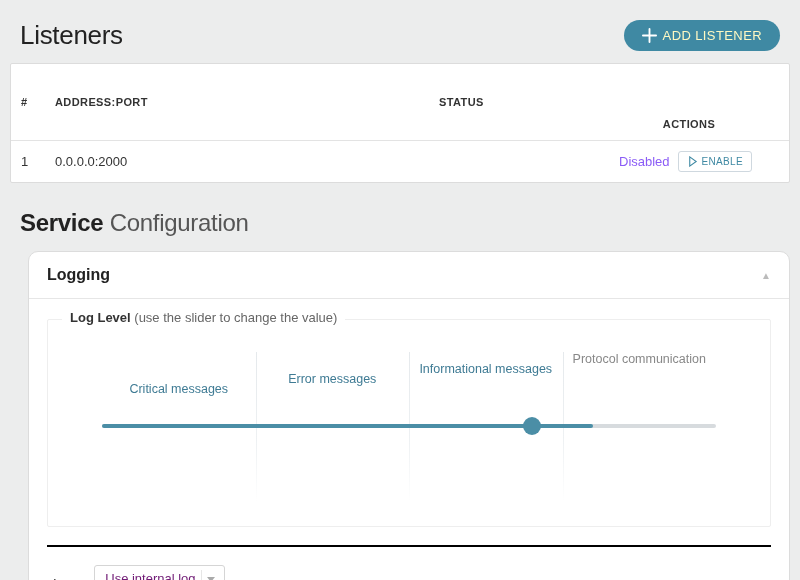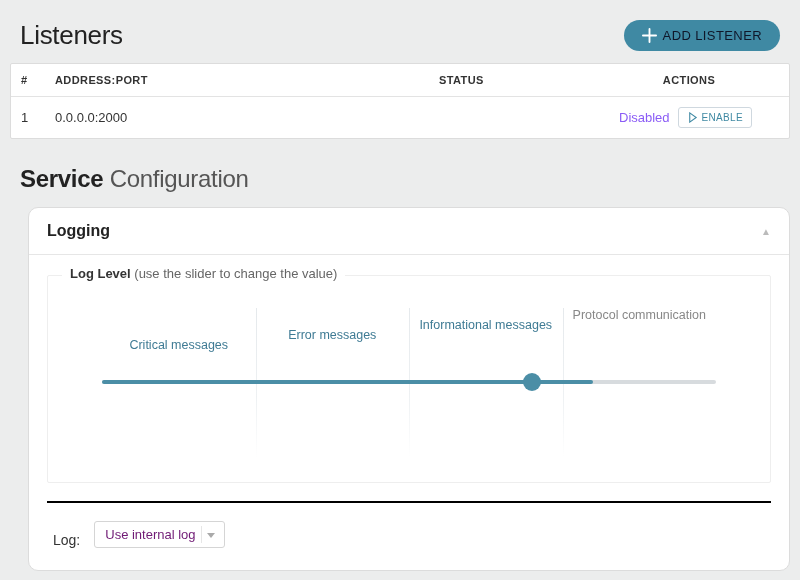--- a/index.html
+++ b/index.html
@@ -19,21 +19,21 @@
       padding: 6px 10px 12px 10px;
     }
     .h1 {
       font-size: 26px;
       font-weight: 400;
       color: #222;
       letter-spacing: -0.3px;
     }
     .btn-primary {
       background: #3f89a3;
-      color: #0f172a;
+      color: #fef9c3;
       border: none;
       border-radius: 18px;
       padding: 8px 18px;
       font-size: 13px;
       font-weight: 500;
       letter-spacing: 0.4px;
       display: inline-flex;
       align-items: center;
       gap: 6px;
       cursor: pointer;
@@ -56,21 +56,21 @@
       font-weight: 700;
       letter-spacing: 0.4px;
       color: #333;
       border-bottom: 1px solid #e3e3e3;
     }
     .col-num { width: 34px; }
     .col-addr { flex: 1; }
     .col-status { width: 160px; display:flex; align-items:center; gap:8px; }
     .col-actions { width: 180px; display:flex; justify-content:flex-end; gap:6px; }
     .thead .col-status { justify-content: flex-start; }
-    .thead .col-actions { justify-content: center; }
+    .thead .col-actions { justify-content: center; margin-top: 44px; }
     .status-disabled { color: #8b5cf6; font-size: 13px; }
     .small-btn {
       border: 1px solid #cfd8df;
       background: #fff;
       color: #3f89a3;
       font-size: 10px;
       font-weight: 500;
       letter-spacing: 0.3px;
       padding: 4px 8px;
       border-radius: 3px;

